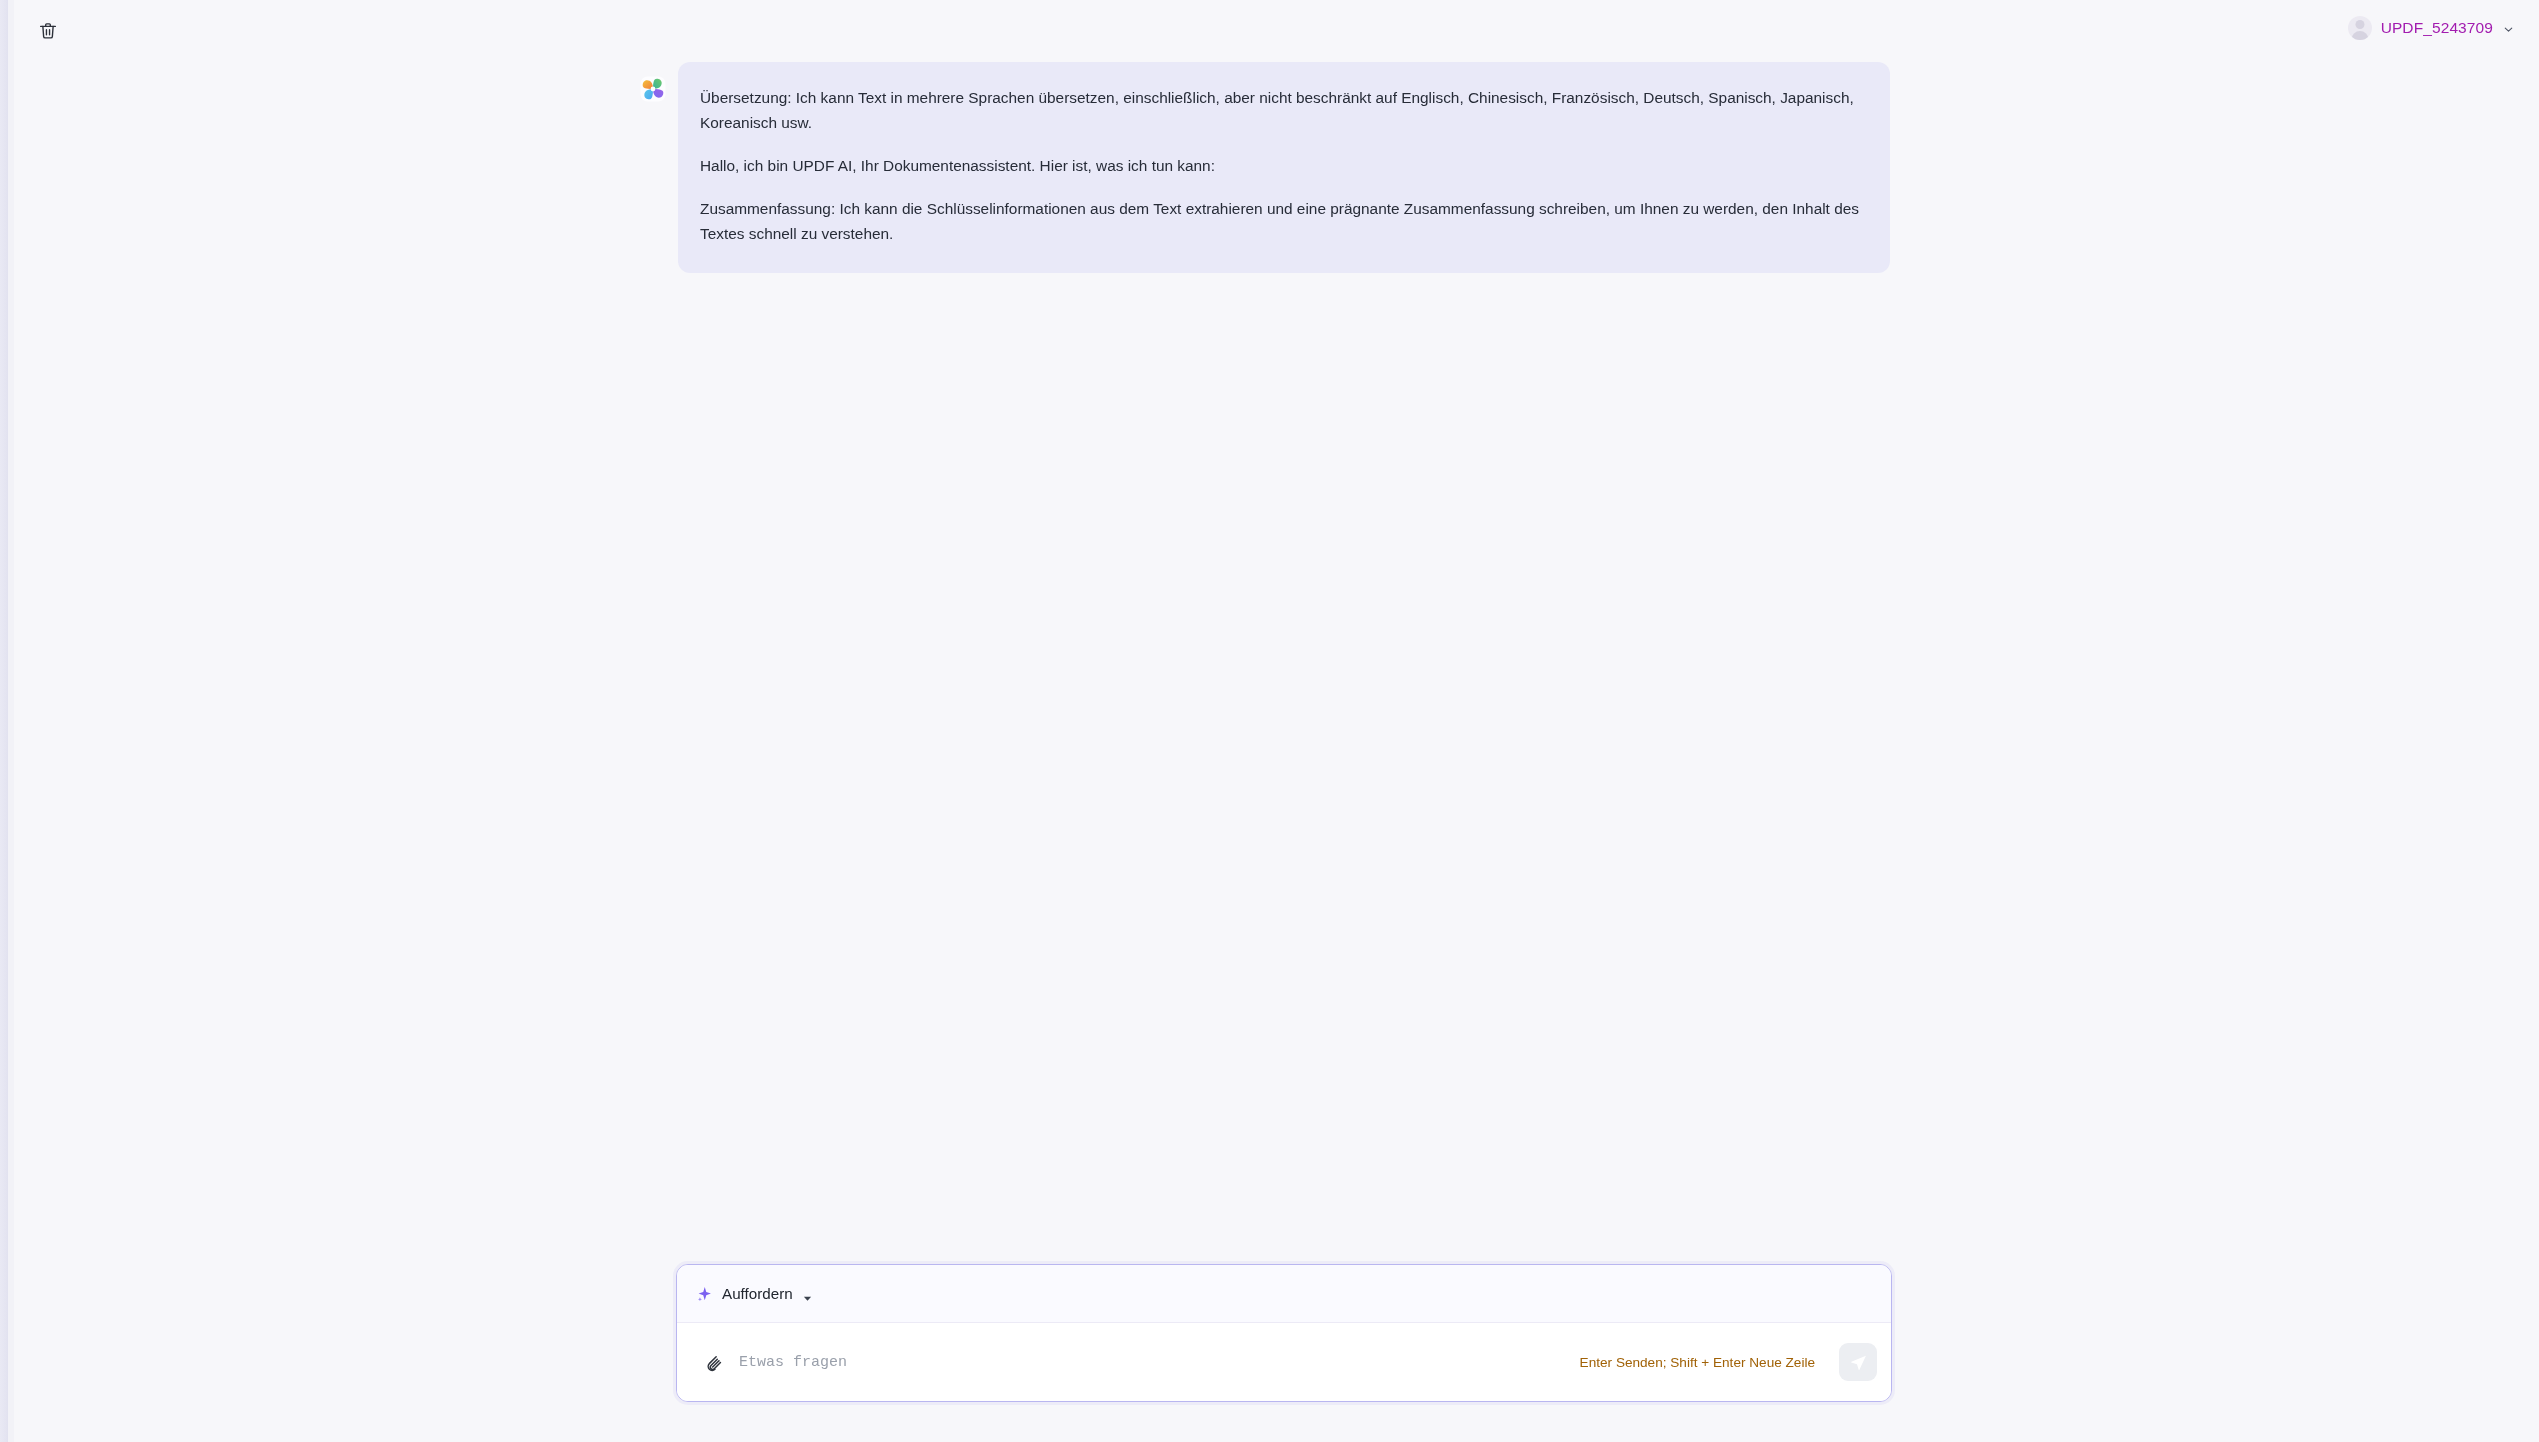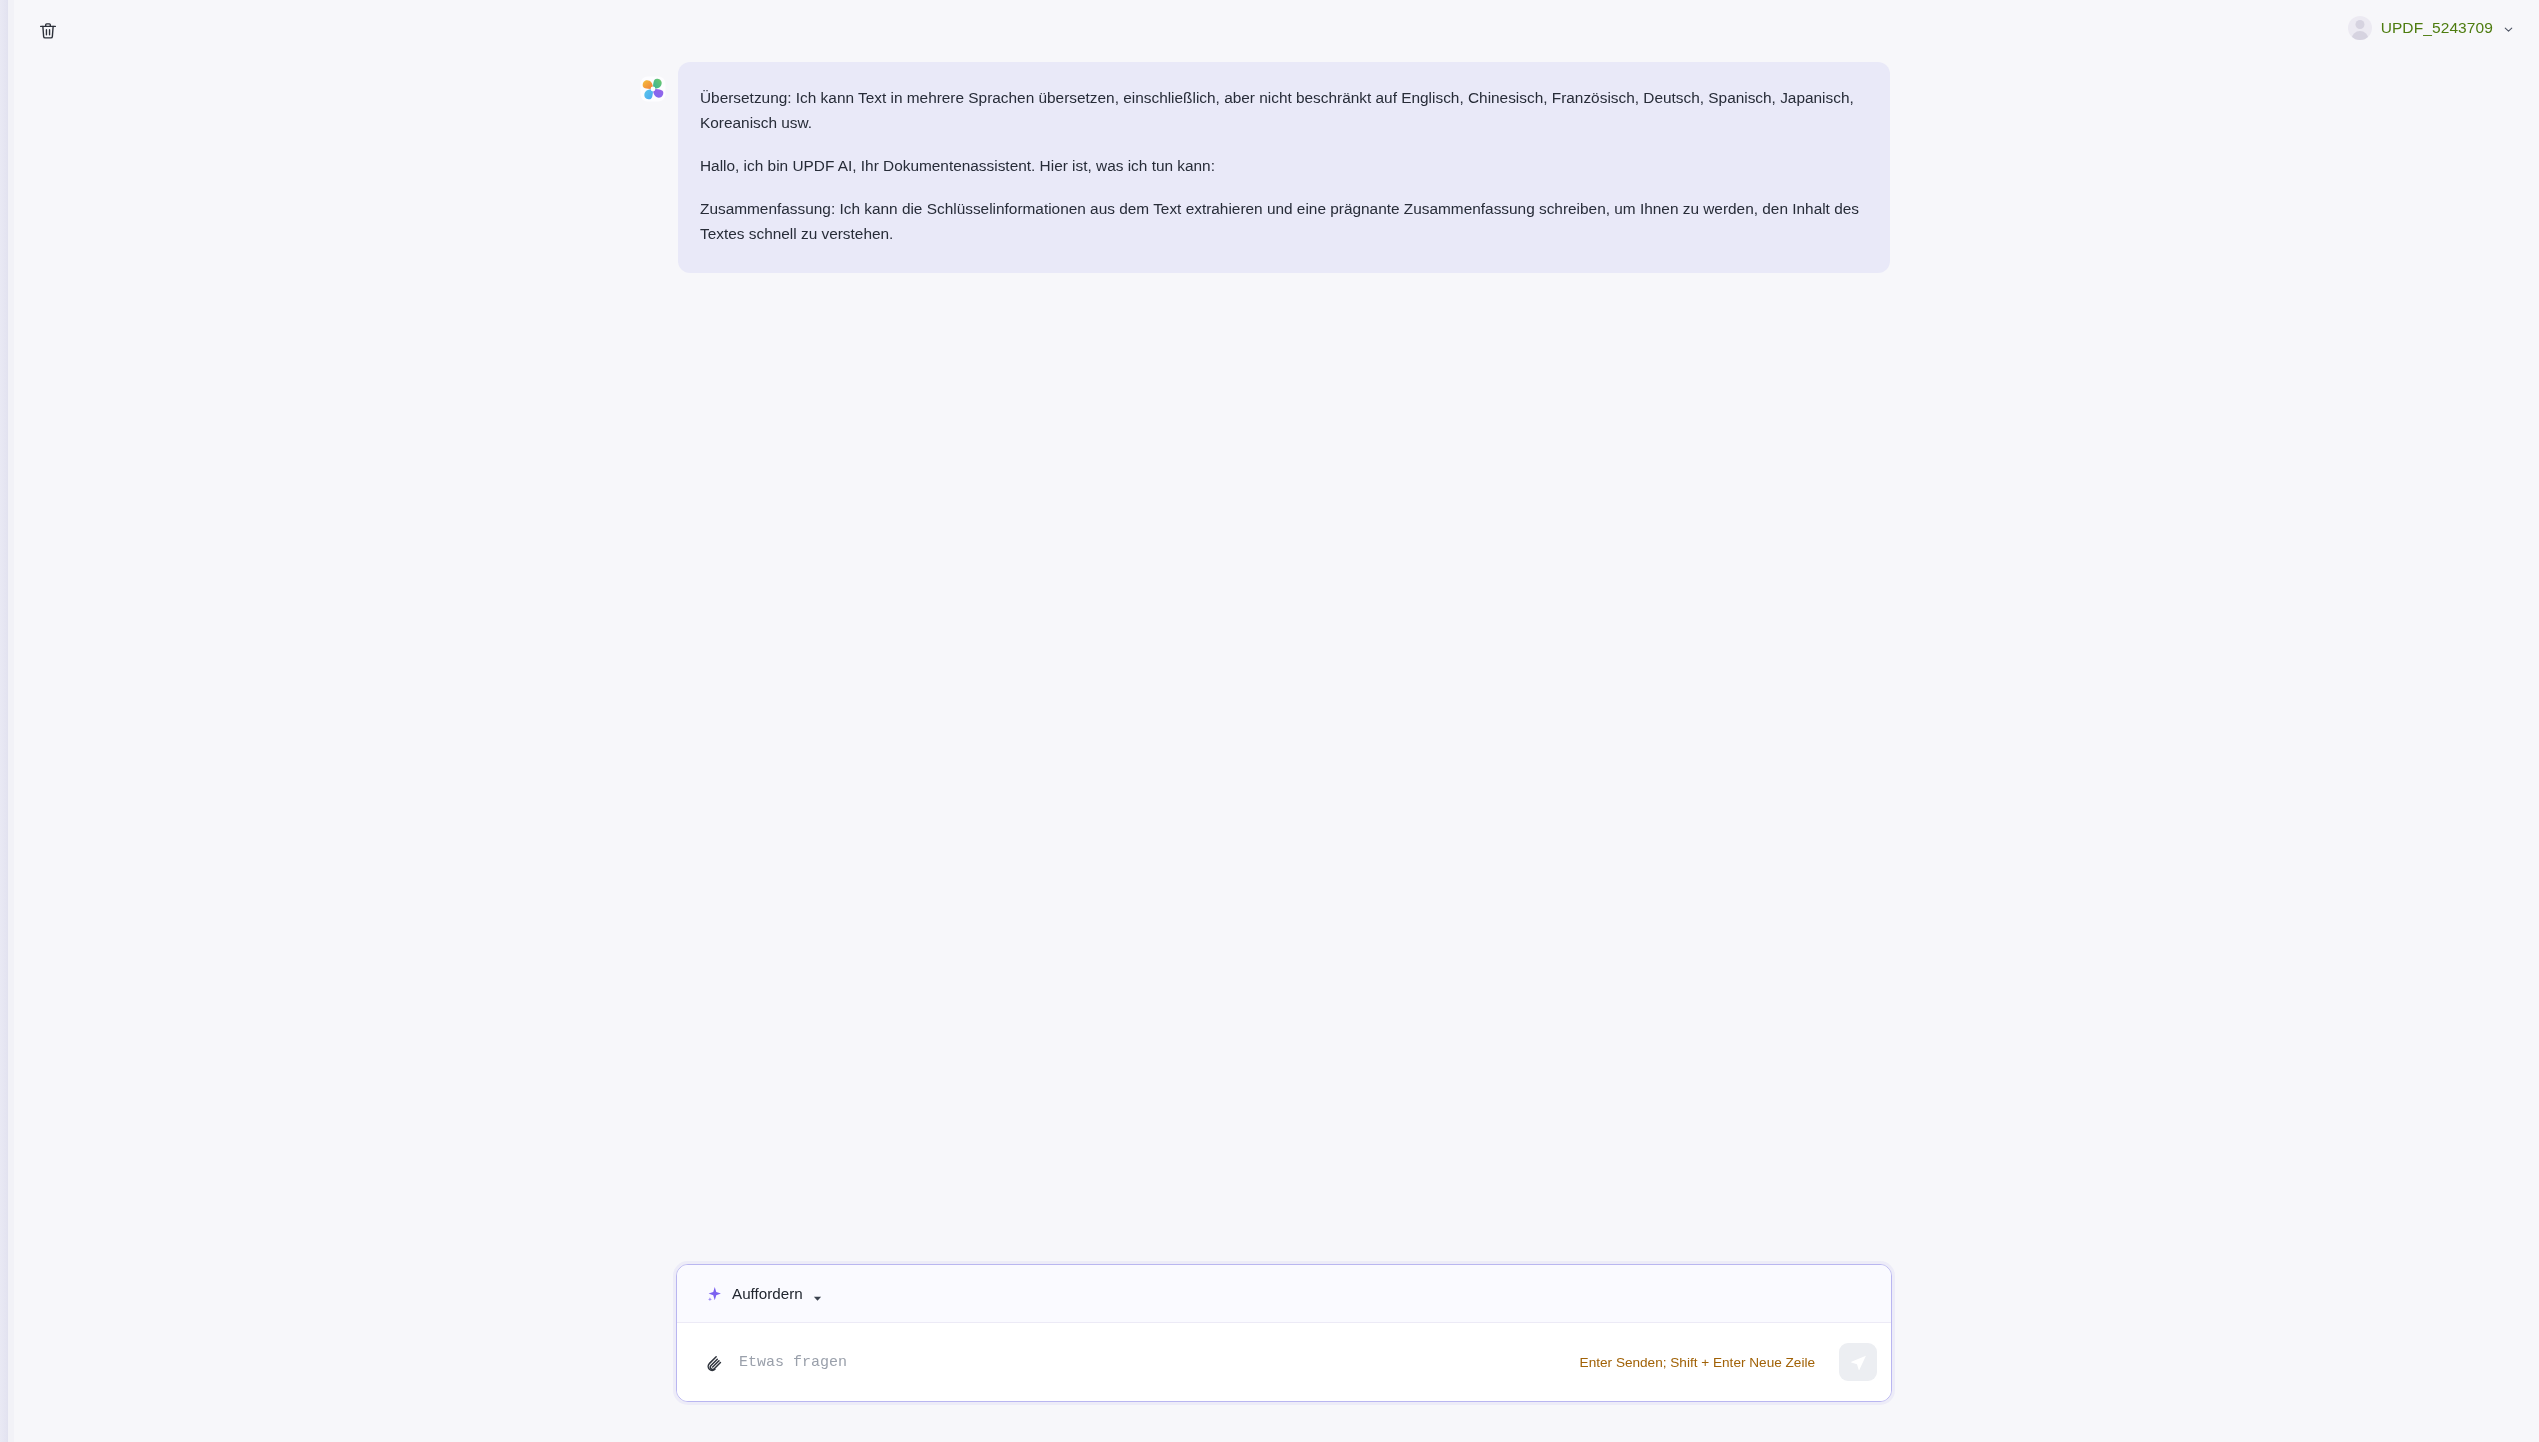--- a/index.html
+++ b/index.html
@@ -88,21 +88,21 @@
     content: "";
     position: absolute;
     left: 50%; top: 15px;
     transform: translateX(-50%);
     width: 17px; height: 14px;
     border-radius: 9px 9px 0 0;
     background: #d6d3e0;
   }
   .account-name {
     font-size: 15.5px;
-    color: #4d7c0f;
+    color: #a21caf;
     letter-spacing: 0.1px;
     white-space: nowrap;
   }
   .caret {
     width: 13px; height: 13px;
     flex: 0 0 13px;
     color: #4a5160;
   }
 
   
@@ -157,21 +157,21 @@
     border-radius: 12px;
     background: #fafaff;
     box-shadow: 0 0 0 3px rgba(186,183,240,0.16);
     overflow: hidden;
   }
 
   .composer-top {
     height: 58px;
     display: flex;
     align-items: center;
-    padding: 0 24px;
+    padding: 0 14px;
     background: #fafaff;
     border-bottom: 1px solid #eceaf6;
   }
 
   .prompt-chip {
     display: flex;
     align-items: center;
     gap: 9px;
     cursor: pointer;
     padding: 4px 4px;

